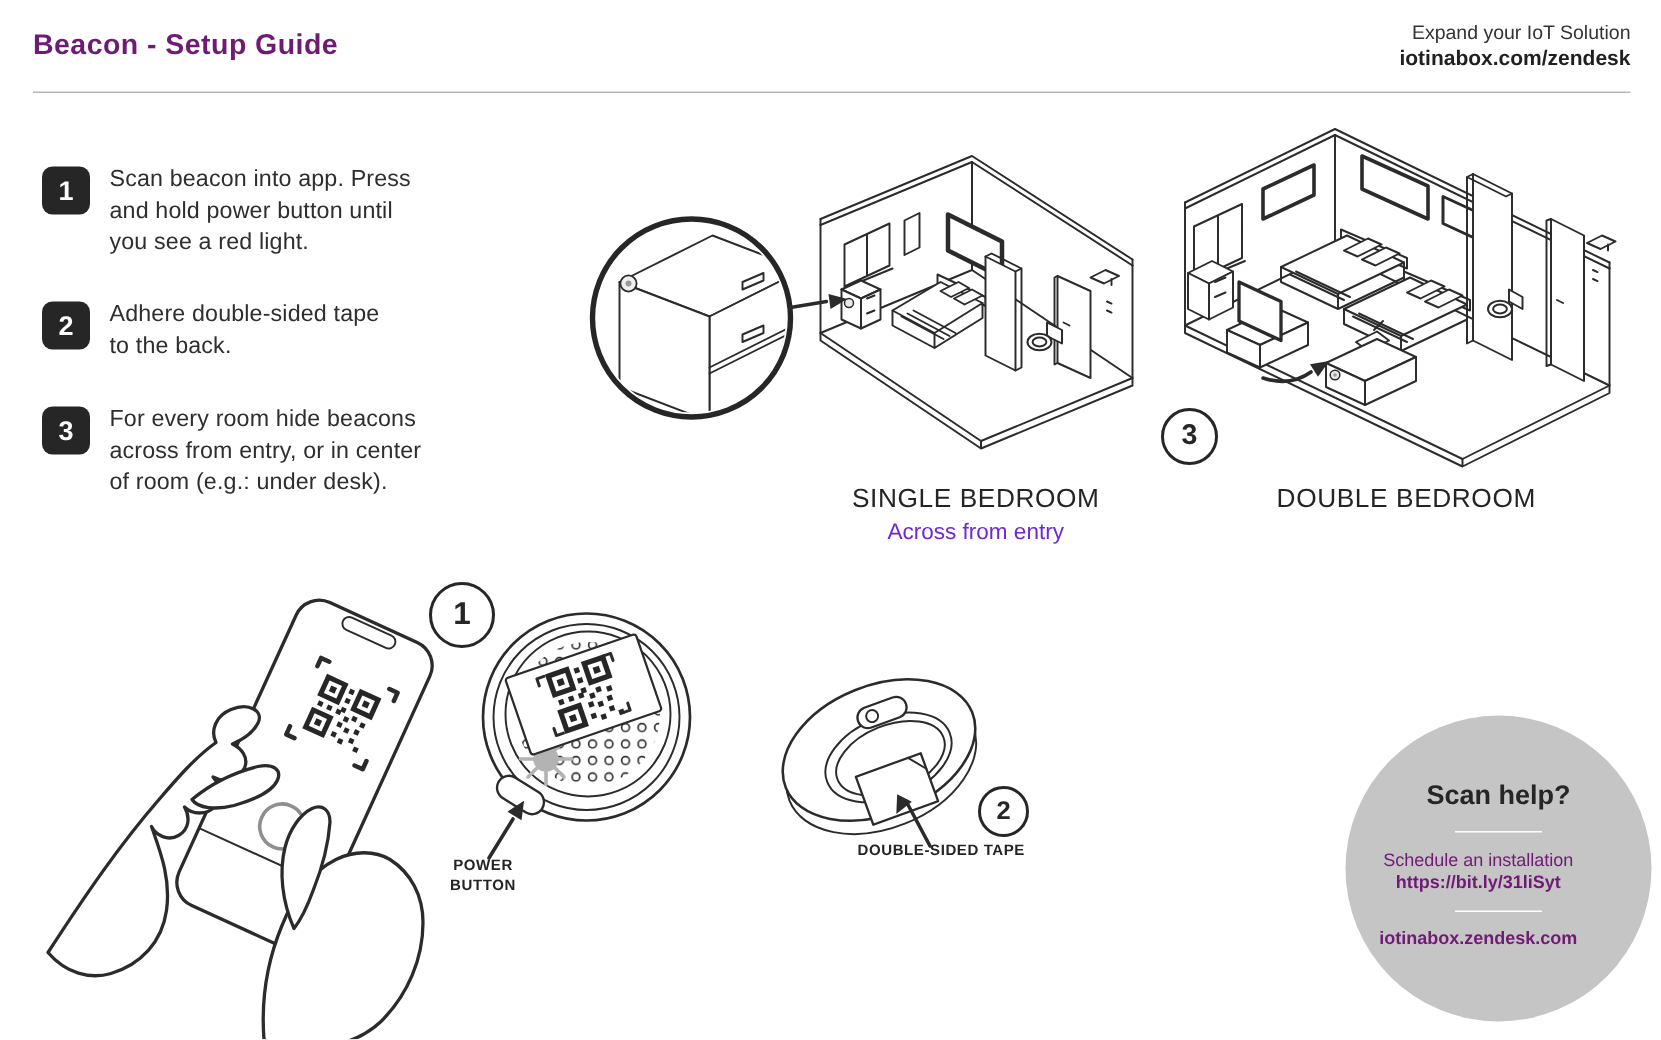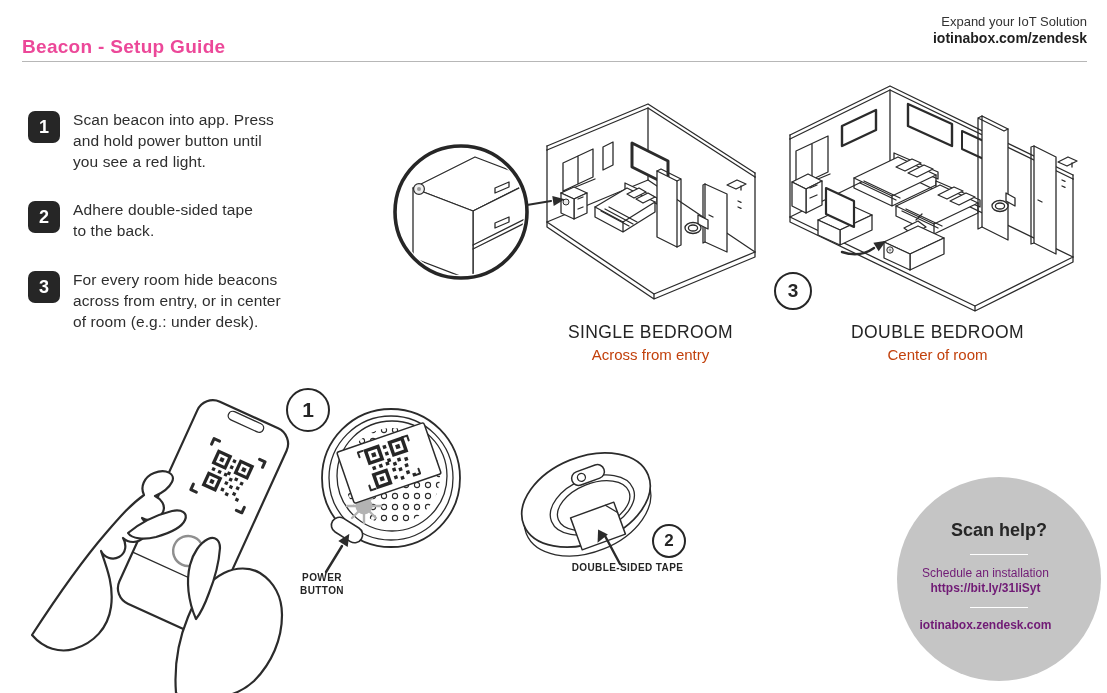--- a/index.html
+++ b/index.html
@@ -1,35 +1,35 @@
 <!DOCTYPE html>
 <html><head>
 <meta charset="utf-8">
 <style>
   html,body{margin:0;padding:0;background:#fff;}
   #canvas{position:relative;width:1107px;height:693px;background:#ffffff;overflow:hidden;
           font-family:"Liberation Sans","DejaVu Sans",sans-serif;color:#262626;}
   .abs{position:absolute;}
 
   
-  .title{left:22px;top:36px;font-size:19px;font-weight:800;letter-spacing:.3px;color:#ec4899;}
+  .title{left:22px;top:20px;font-size:19px;font-weight:800;letter-spacing:.3px;color:#701a75;}
   .hdr-right{right:20px;top:14px;text-align:right;line-height:16px;margin-left:24px;}
   .hdr-tagline{font-size:13px;color:#333;}
   .hdr-url{font-size:14px;font-weight:800;color:#1f1f1f;}
   .rule{left:22px;right:20px;top:61px;border-top:1.6px solid #b7b7b7;height:0;}
 
   
   .badge{width:32px;height:32px;border-radius:7px;background:#262626;color:#fff;
          display:flex;align-items:center;justify-content:center;font-size:18px;font-weight:800;}
   .step-text{font-size:15.5px;line-height:21px;color:#2e2e2e;letter-spacing:.1px;}
   .step-text span{display:block;}
 
   
   .room-title{width:235px;text-align:center;font-size:17.5px;font-weight:400;letter-spacing:.4px;color:#242424;}
-  .room-sub{width:235px;text-align:center;font-size:15px;color:#c2410c;}
+  .room-sub{width:235px;text-align:center;font-size:15px;color:#6d28d9;}
 
   
   .marker{border:2.4px solid #262626;border-radius:50%;background:#fff;display:flex;
           align-items:center;justify-content:center;font-weight:800;color:#262626;}
 
   
   .callout{font-size:10px;font-weight:800;letter-spacing:.4px;line-height:12.5px;
            text-align:center;color:#242424;}
 
   
@@ -234,21 +234,20 @@
     </g>
     <g>
       <path class="wf" d="M302,80 L312,75 L321,79 L311,84 Z"></path>
       <path class="ln" d="M316,81 l0,4 M306,98 l3,1.4 M306,104 l3,1.4"></path>
     </g>
   </svg>
 
   <div class="abs marker" style="left:774px;top:272px;width:34px;height:34px;font-size:19px;">3</div>
 
   <div class="abs room-title" style="left:820px;top:322px;">DOUBLE BEDROOM</div>
-  <div class="abs room-sub" style="left:820px;top:346px;">Center of room</div>
 
   <svg class="abs" style="left:28px;top:383px;" width="285" height="310" viewBox="0 0 285 310">
     <g transform="translate(175,133) rotate(24.5)">
       <rect class="wf" style="stroke-width:2.2" x="-49" y="-111" width="98" height="222" rx="17"></rect>
       <rect class="ln" x="-19" y="-108" width="38" height="9" rx="4.5"></rect>
       <path class="ln" d="M-49,62 L49,62"></path>
       <circle cx="1" cy="38" r="15" fill="none" stroke="#8f8f8f" stroke-width="2.4"></circle>
       <g>
         <path class="ln" style="stroke-width:3" d="M-22,-69 L-22,-75 L-16,-75 M28,-75 L34,-75 L34,-69 M34,-25 L34,-19 L28,-19 M-16,-19 L-22,-19 L-22,-25"></path>
         <g transform="translate(-14,-67) scale(0.83)">

